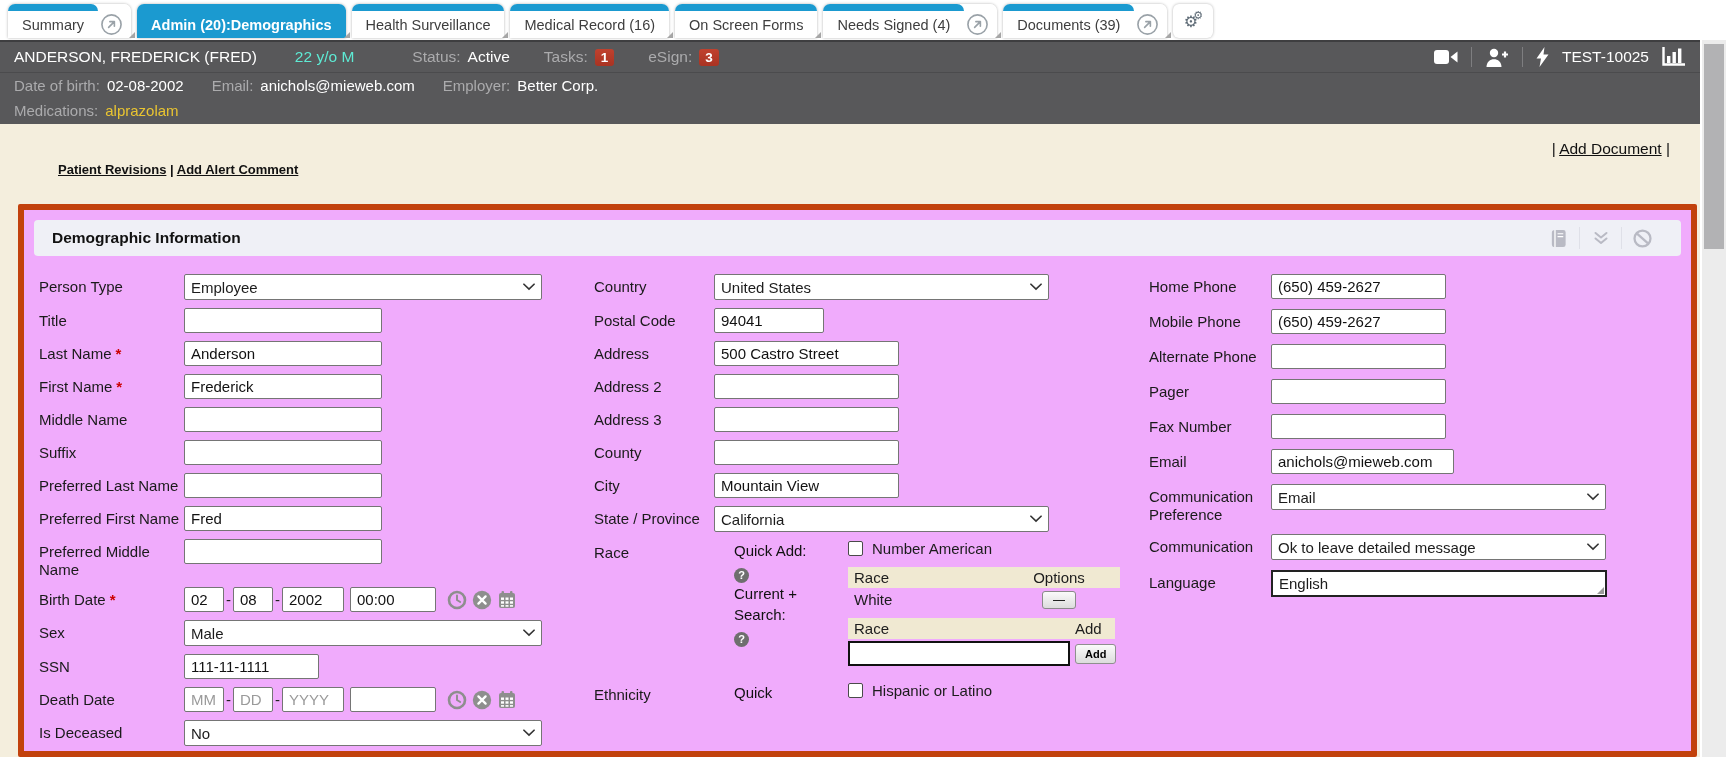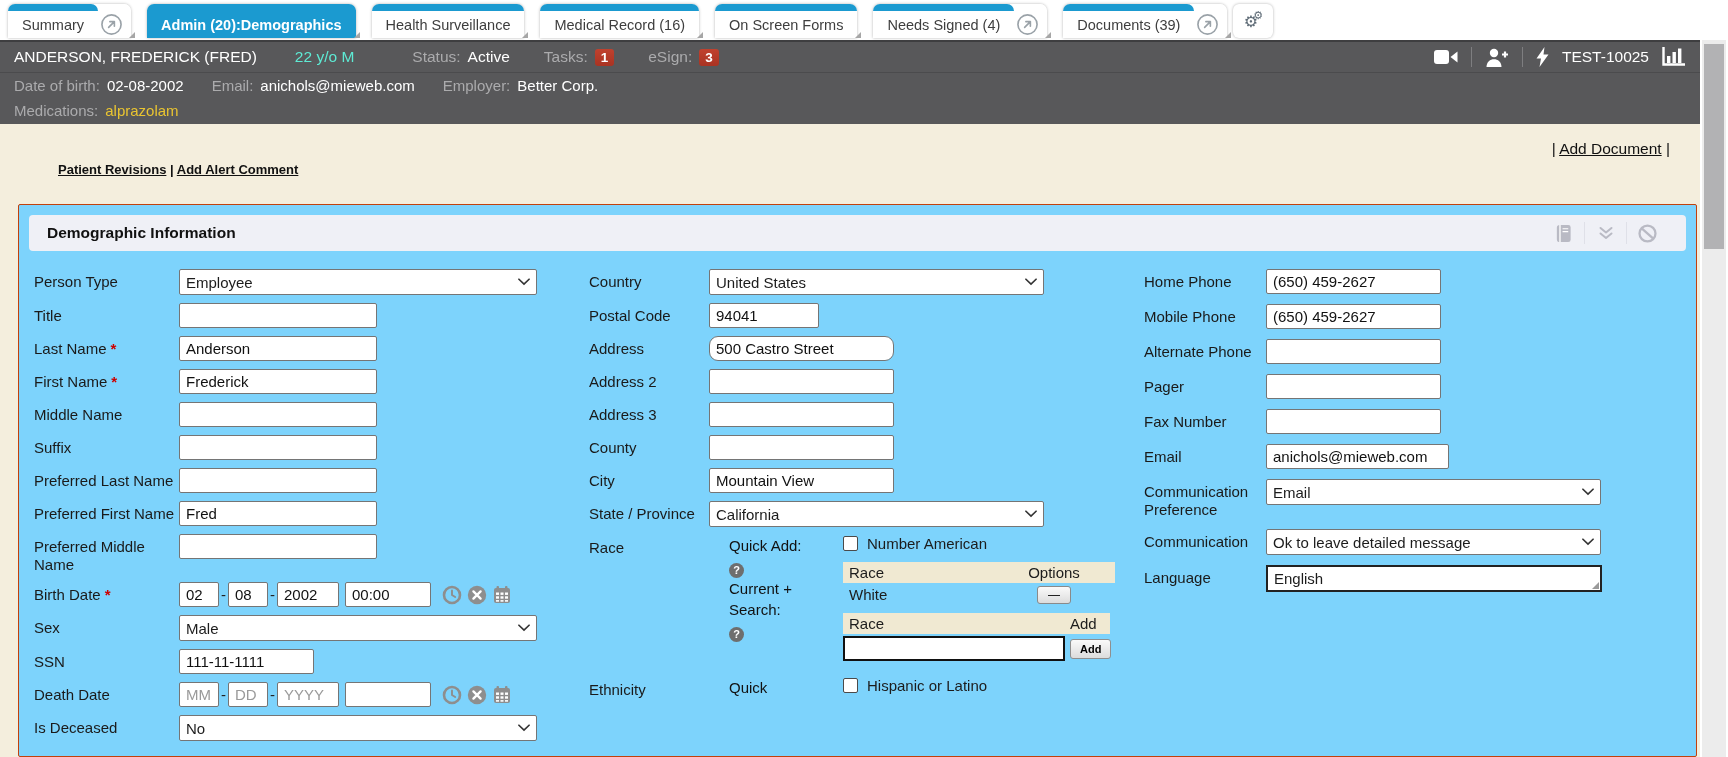--- a/index.html
+++ b/index.html
@@ -2,21 +2,21 @@
 <html><head>
 <meta charset="utf-8">
 <style>
   * { box-sizing:border-box; margin:0; padding:0; }
   html,body { width:1728px; height:757px; overflow:hidden; background:#fff;
               font-family:"Liberation Sans", sans-serif; color:#1c1c1c; }
 
   
   .tabbar { position:absolute; top:0; left:0; width:1700px; height:40px; background:#fff;
             display:flex; align-items:flex-end; padding:0 0 2px 8px; gap:6px; }
-  .tabs-root { display:flex; align-items:flex-end; gap:16px; }
+  .tabs-root { display:flex; align-items:flex-end; gap:6px; }
   .tab { height:34px; background:#fff; border-radius:7px 7px 0 0; display:flex; align-items:stretch;
          position:relative; box-shadow:0 0 3px rgba(0,0,0,.3); cursor:pointer; }
   .tab-main { display:flex; align-items:center; padding:0 14px; font-size:14.5px; color:#3e3e3e;
               border-top:7px solid #1b9ad0; border-radius:7px 7px 0 0; white-space:nowrap; }
   .tab.active .tab-main { background:#1b9ad0; color:#fff; font-weight:bold; }
   .tab-ext { display:flex; align-items:center; padding:0 8px 0 2px; border-top:7px solid #fff;
              border-radius:0 7px 0 0; }
   .tab::after { content:""; position:absolute; right:-4px; bottom:0;
                 border-left:6px solid transparent; border-bottom:6px solid #a6a6a6; }
   .gearbtn { width:40px; height:34px; background:#fff; border:none; border-radius:6px;
@@ -46,21 +46,21 @@
 
   
   .main { position:absolute; top:124px; left:0; width:1700px; height:633px; background:#f4eedd; }
   .add-doc { position:absolute; top:16px; right:30px; font-size:15.5px; color:#111; }
   .add-doc a { color:#111; text-decoration:underline; cursor:pointer; }
   .top-links { position:absolute; top:38px; left:10px; font-size:13px; font-weight:bold; color:#111;margin-left:48px; }
   .top-links a { color:#111; text-decoration:underline; cursor:pointer; }
 
   
   .card { position:absolute; left:18px; top:80px; width:1679px; height:553px;
-          background:#7dd3fc; border:1px solid #c2410c; border-radius:2px; }
+          background:#f0abfc; border:6px solid #c2410c; border-radius:2px; }
   .card-head { margin:10px 10px 0; height:36px; background:#eff0f6; border-radius:4px;
                display:flex; align-items:center; padding:0 18px; }
   .card-title { font-size:15.5px; font-weight:bold; color:#111; }
   .head-icons { margin-left:auto; display:flex; align-items:center; height:100%; }
   .hicon { width:42px; display:flex; align-items:center; justify-content:center; height:22px;
            cursor:pointer; }
   .hicon + .hicon { border-left:1px solid #dfe0e8; }
 
   
   .col { position:absolute; top:64px; }
@@ -430,21 +430,21 @@
               </svg>
             </span>
           </div>
         </div>
         <div class="frow">
           <span class="flabel">Postal Code</span>
           <input class="inp" value="94041" style="width: 110px;">
         </div>
         <div class="frow">
           <span class="flabel">Address</span>
-          <input class="inp" value="500 Castro Street" style="width: 185px; border-radius: 9px;">
+          <input class="inp" value="500 Castro Street" style="width: 185px;">
         </div>
         <div class="frow">
           <span class="flabel">Address 2</span>
           <input class="inp" style="width: 185px;">
         </div>
         <div class="frow">
           <span class="flabel">Address 3</span>
           <input class="inp" style="width: 185px;">
         </div>
         <div class="frow">

